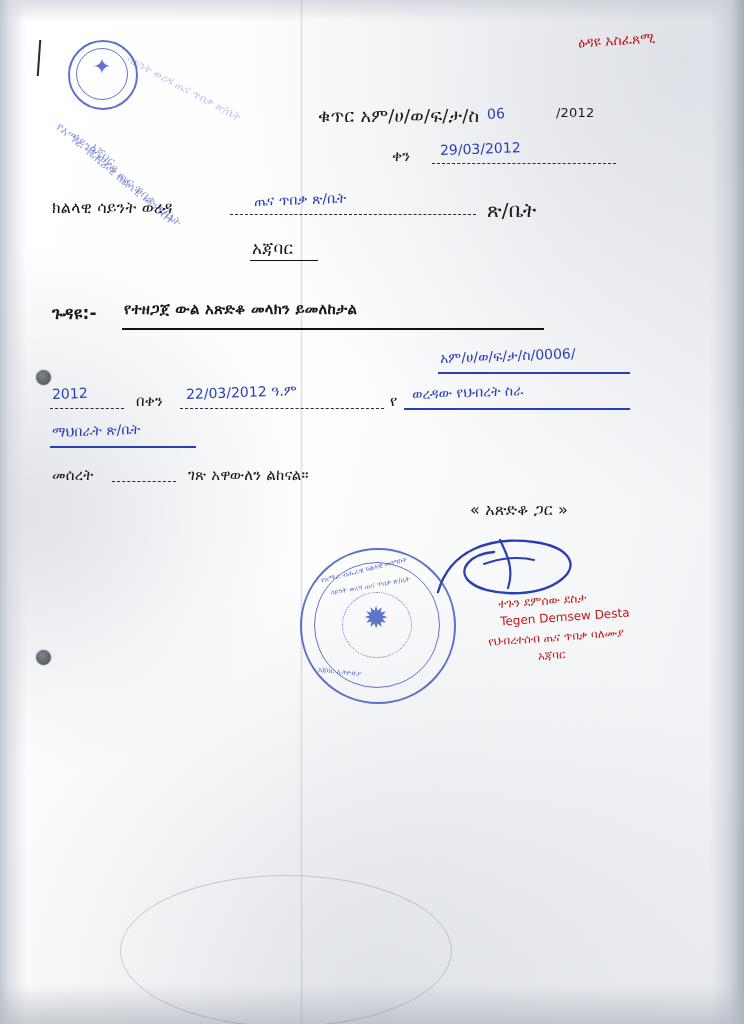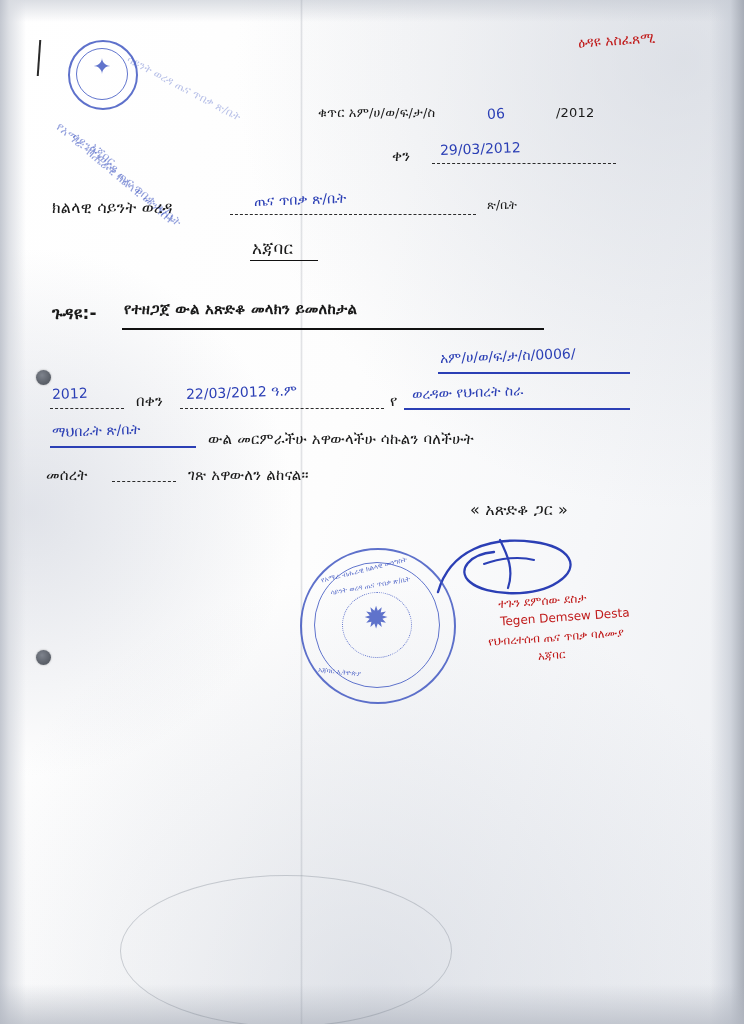--- a/index.html
+++ b/index.html
@@ -170,32 +170,32 @@
   <div>
     <div class="stamp-circle" style="left:68px; top:40px; width:66px; height:66px;"></div>
     <div class="stamp-inner" style="left:76px; top:48px; width:50px; height:50px;"></div>
     <div class="emblem" style="left:86px; top:54px; width:32px; font-size:22px;">✦</div>
     <div class="smear" style="left:58px; top:118px; transform:rotate(40deg); font-size:12px;">የአማራ ብሔራዊ ክልላዊ መንግስት</div>
     <div class="smear" style="left:74px; top:128px; transform:rotate(40deg); font-size:12px;">ሳይንት ወረዳ ጤና ጥበቃ ጽ/ቤት</div>
     <div class="smear" style="left:92px; top:138px; transform:rotate(40deg); font-size:12px;">አጃባር</div>
     <div class="smear" style="left:128px; top:52px; transform:rotate(28deg); font-size:11px; opacity:.35;">ሳይንት ወረዳ ጤና ጥበቃ ጽ/ቤት</div>
   </div>
 
-  <div class="am" style="left:318px; top:105px; font-size:13px;">ቁጥር አም/ሀ/ወ/ፍ/ታ/ስ</div>
+  <div class="am" style="left:318px; top:105px; font-size:18px;">ቁጥር አም/ሀ/ወ/ፍ/ታ/ስ</div>
   <div class="hand" style="left:487px; top:106px; font-size:14px; transform:rotate(-3deg);">06</div>
   <div class="am" style="left:556px; top:105px; font-size:13px;">/2012</div>
 
   <div class="am" style="left:392px; top:147px; font-size:15px;">ቀን</div>
   <div class="hand" style="left:440px; top:142px; font-size:14px; transform:rotate(-2deg);">29/03/2012</div>
   <div class="dots" style="left:432px; top:163px; width:184px;"></div>
 
   <div class="am" style="left:52px; top:198px; font-size:16px;">ክልላዊ ሳይንት ወረዳ</div>
   <div class="hand" style="left:254px; top:193px; font-size:14px; transform:rotate(-2deg);">ጤና ጥበቃ ጽ/ቤት</div>
   <div class="dots" style="left:230px; top:214px; width:246px;"></div>
-  <div class="am" style="left:487px; top:198px; font-size:12px;">ጽ/ቤት</div>
+  <div class="am" style="left:487px; top:198px; font-size:20px;">ጽ/ቤት</div>
 
   <div class="am" style="left:252px; top:238px; font-size:17px;">አጃባር</div>
   <div class="title-underline" style="left:250px; top:260px; width:68px; border-bottom-width:1.6px;"></div>
 
   <div class="am" style="left:52px; top:303px; font-size:17px; font-weight:bold;">ጉዳዩ:-</div>
   <div class="am" style="left:124px; top:300px; font-size:15px; font-weight:bold;">የተዘጋጀ ውል አጽድቆ መላክን ይመለከታል</div>
   <div class="title-underline" style="left:122px; top:328px; width:422px;"></div>
 
   <div class="hand" style="left:440px; top:350px; font-size:14px; transform:rotate(-2deg);">አም/ሀ/ወ/ፍ/ታ/ስ/0006/</div>
   <div class="underline-blue" style="left:438px; top:372px; width:192px;"></div>
@@ -204,23 +204,22 @@
   <div class="dots" style="left:50px; top:408px; width:74px;"></div>
   <div class="am" style="left:136px; top:392px; font-size:15px;">በቀን</div>
   <div class="hand" style="left:186px; top:386px; font-size:14px; transform:rotate(-2deg);">22/03/2012 ዓ.ም</div>
   <div class="dots" style="left:180px; top:408px; width:204px;"></div>
   <div class="am" style="left:390px; top:392px; font-size:15px;">የ</div>
   <div class="hand" style="left:412px; top:386px; font-size:14px; transform:rotate(-2deg);">ወረዳው የህብረት ስራ</div>
   <div class="underline-blue" style="left:404px; top:408px; width:226px;"></div>
 
   <div class="hand" style="left:52px; top:424px; font-size:14px; transform:rotate(-2deg);">ማህበራት ጽ/ቤት</div>
   <div class="underline-blue" style="left:50px; top:446px; width:146px;"></div>
-  <div class="am" style="left:208px; top:430px; font-size:15px;">ውል መርምራችሁ አዋውላችሁ ሳኩልን ባለችሁት</div>
-
-  <div class="am" style="left:46px; top:466px; font-size:15px;">መሰረት</div>
+
+  <div class="am" style="left:52px; top:466px; font-size:15px;">መሰረት</div>
   <div class="dots" style="left:112px; top:481px; width:64px;"></div>
   <div class="am" style="left:188px; top:466px; font-size:15px;">ገጽ አዋውለን ልከናል።</div>
 
   <div class="am" style="left:470px; top:500px; font-size:16px;">« አጽድቆ ጋር »</div>
 
   <svg class="sig-svg" style="left:430px; top:530px;" width="180" height="80" viewBox="0 0 180 80">
     <path d="M8,62 C20,20 60,6 104,12 C140,17 152,36 128,52 C104,68 56,66 40,52 C26,40 40,24 64,22" fill="none" stroke="#2b3fb5" stroke-width="2.4" stroke-linecap="round"></path>
     <path d="M70,10 C78,26 84,40 78,58" fill="none" stroke="#2b3fb5" stroke-width="2.2" stroke-linecap="round"></path>
     <path d="M54,34 C70,28 90,26 104,30" fill="none" stroke="#2b3fb5" stroke-width="2" stroke-linecap="round"></path>
   </svg>

